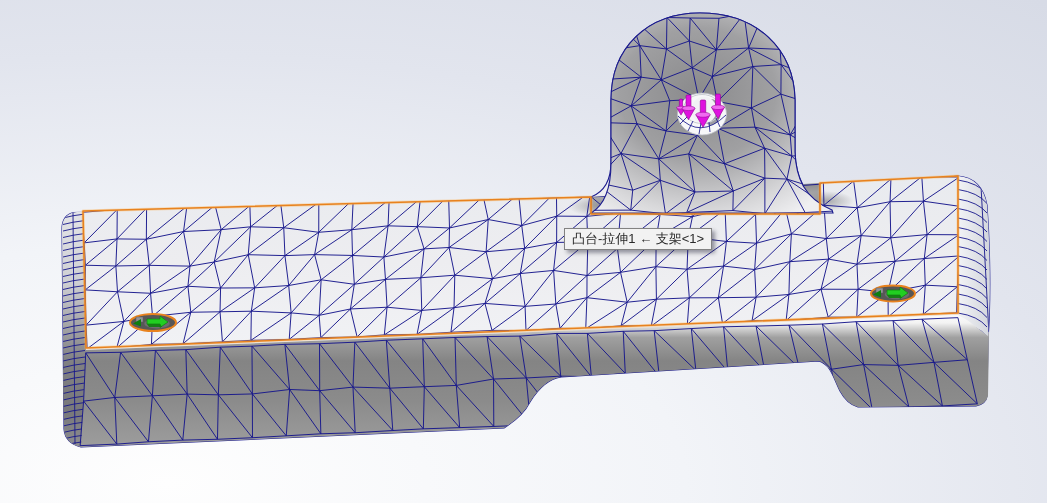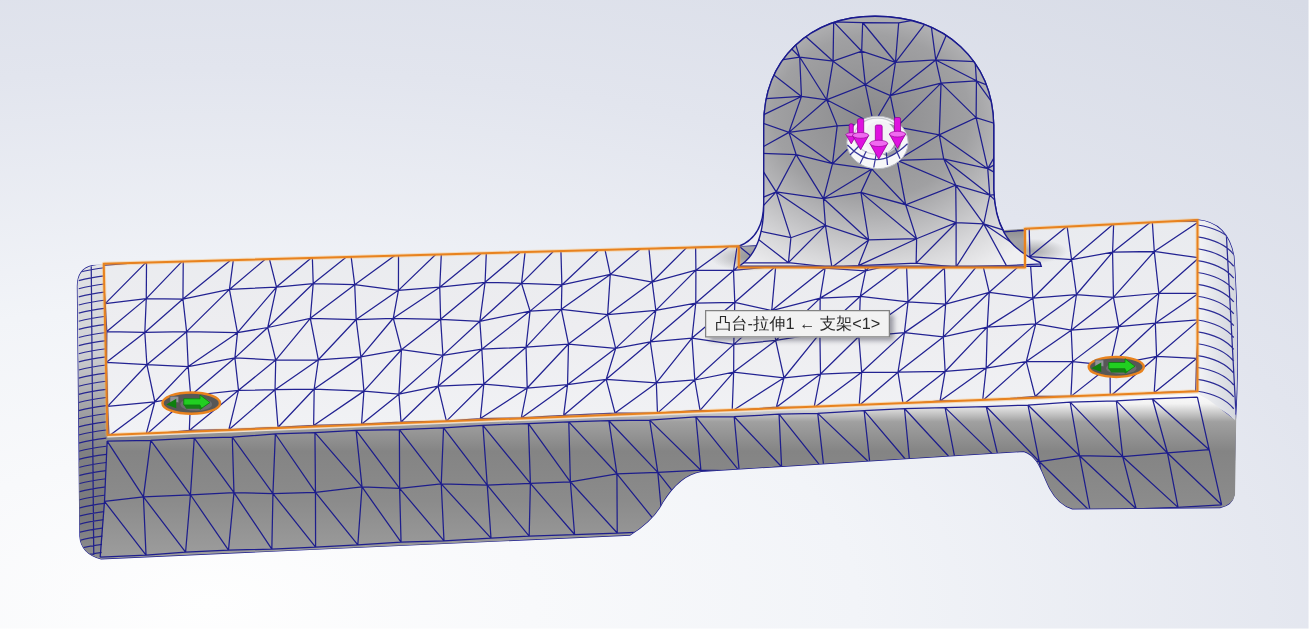--- a/index.html
+++ b/index.html
@@ -3,21 +3,21 @@
 <meta charset="utf-8">
 <style>
   html,body{margin:0;padding:0;}
   body{font-family:"Liberation Sans","DejaVu Sans",sans-serif;}
   #stage{
     position:relative;width:1047px;height:503px;overflow:hidden;
     background:radial-gradient(130% 125% at 16% 96%, #fefefe 0%, #f2f4f8 38%, #e2e5ee 68%, #d7dbe6 100%);
   }
   #stage svg{position:absolute;left:0;top:0;}
   .tooltip{
-    position:absolute;left:564px;top:248px;height:17px;
+    position:absolute;left:564px;top:228px;height:17px;
     padding:1px 7px 2px 7px;
     background:#f2f2f2;border:1px solid #828282;
     box-shadow:3px 3px 4px rgba(40,40,60,.45);
     font-size:13px;line-height:17px;color:#2a2a2a;white-space:nowrap;
   }
 </style>
 </head>
 <body>
 
 <div id="stage">

